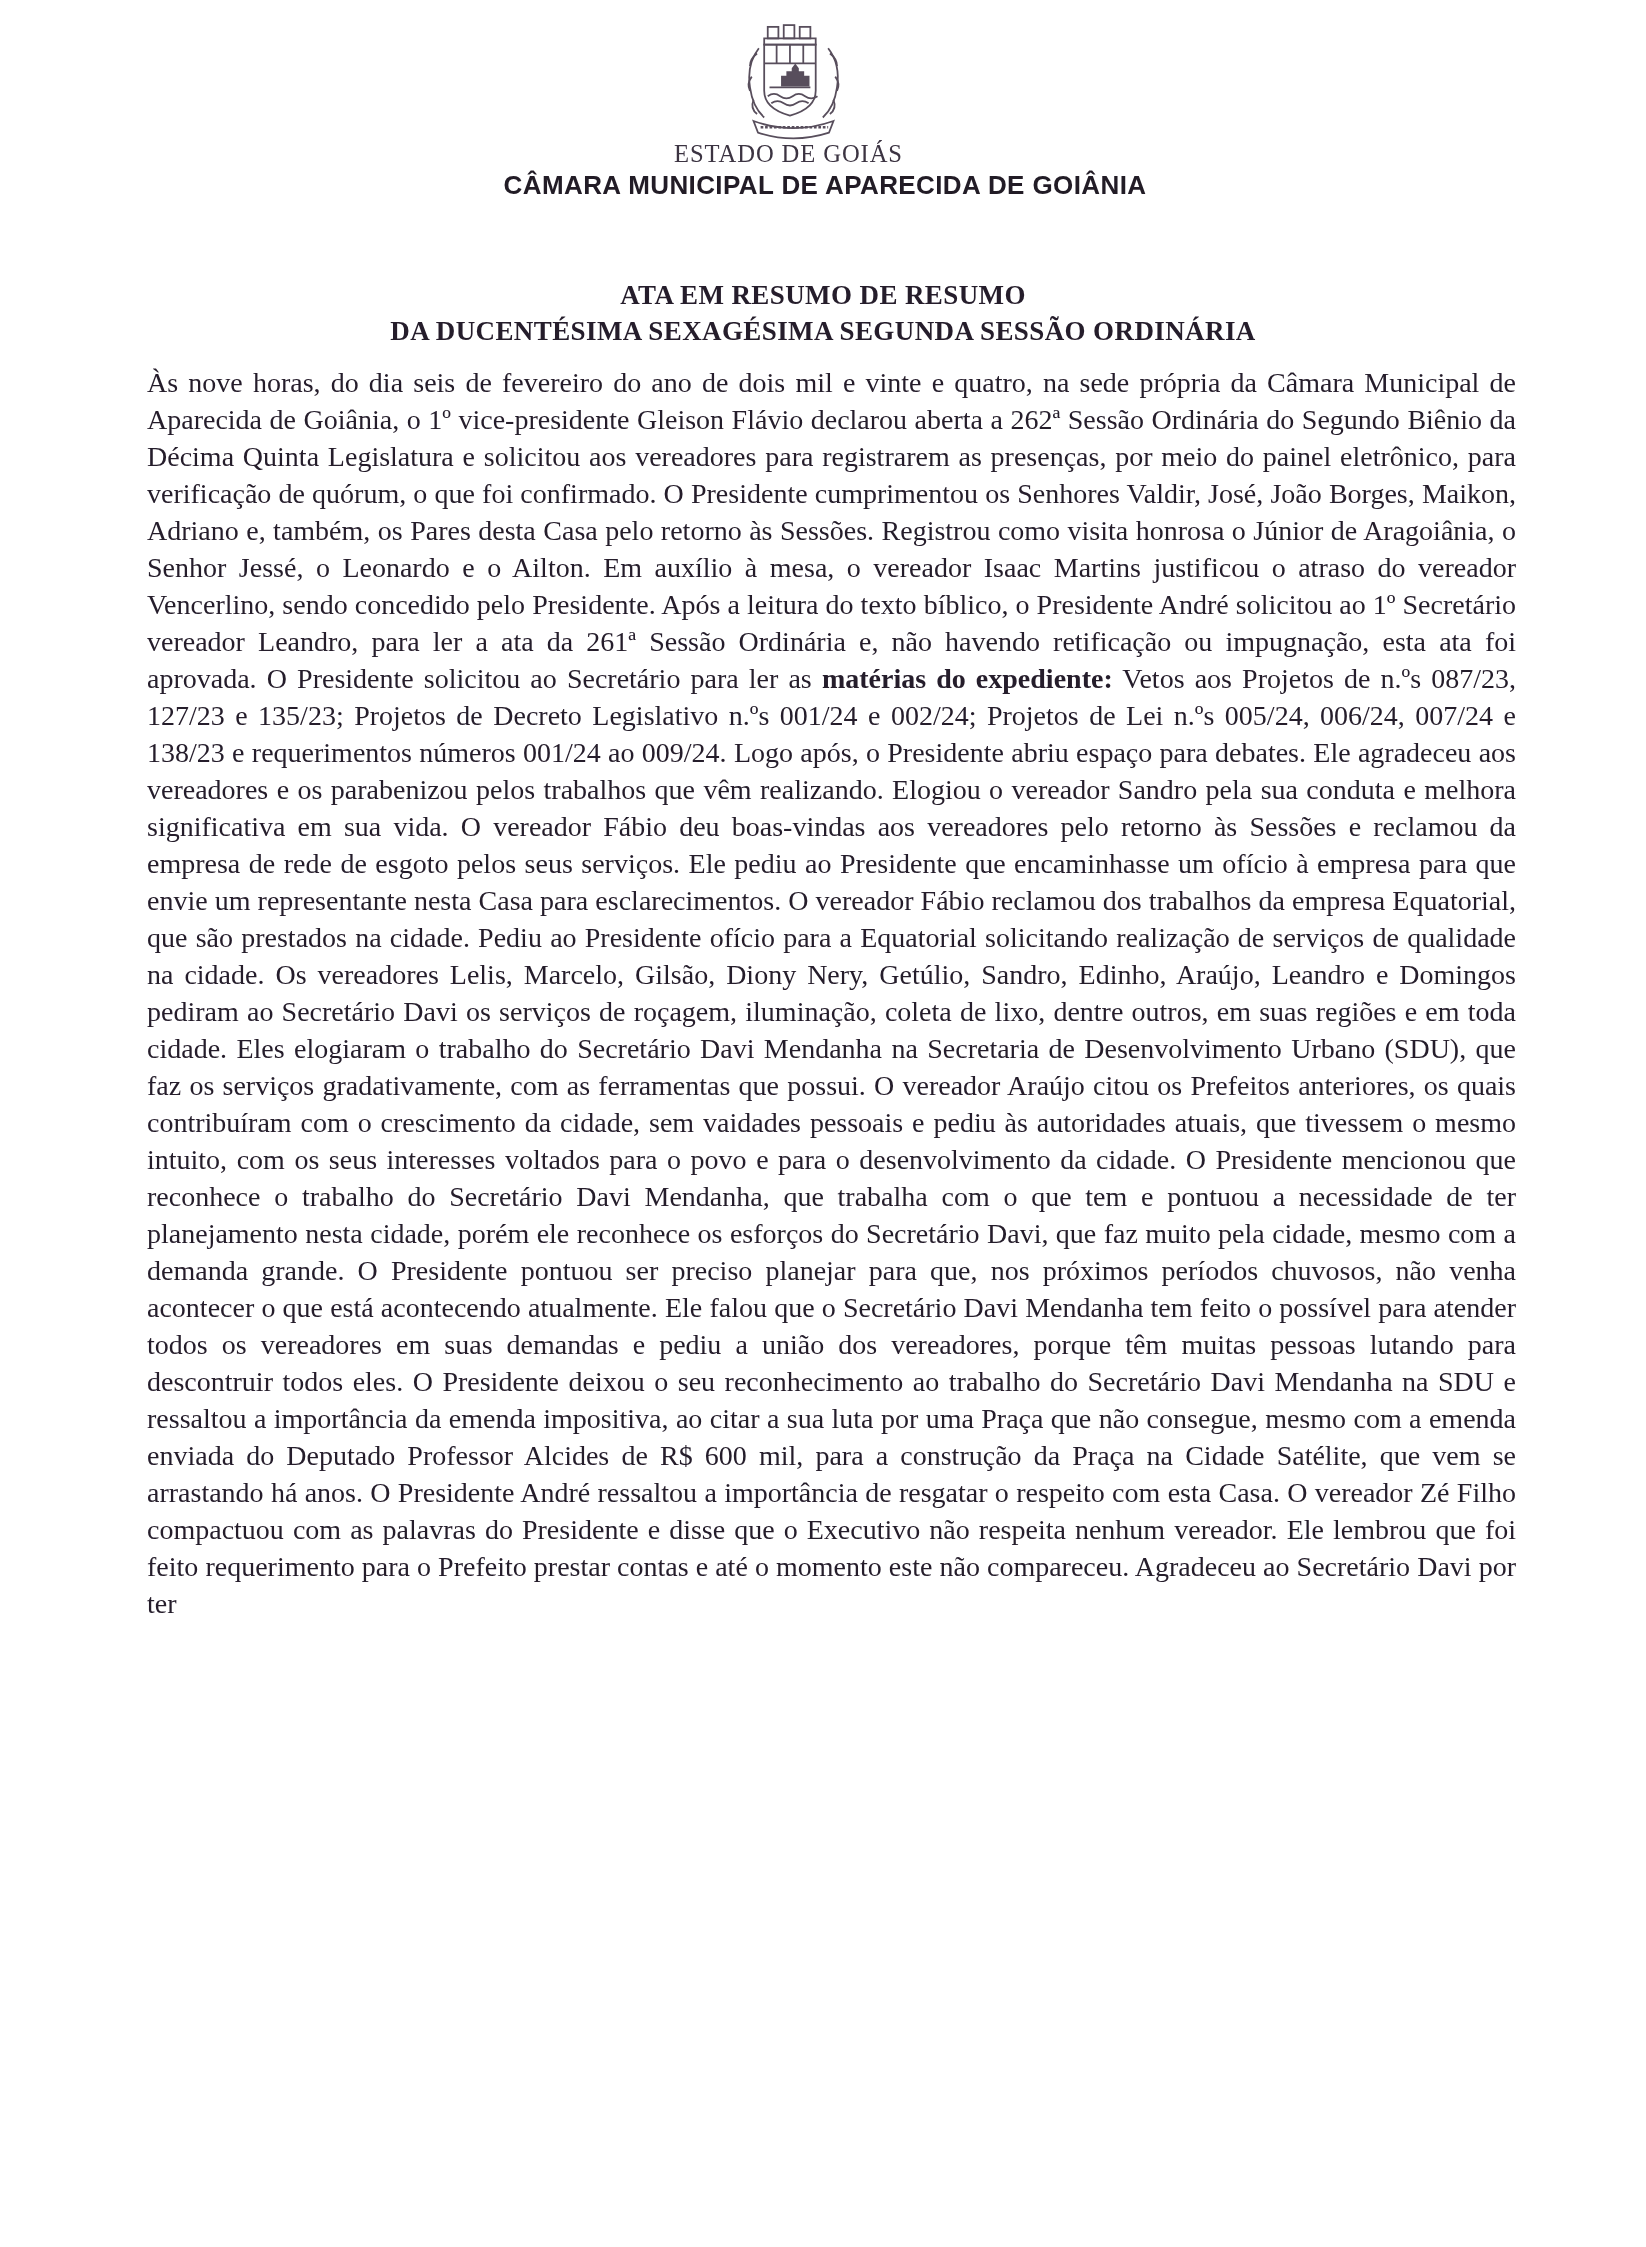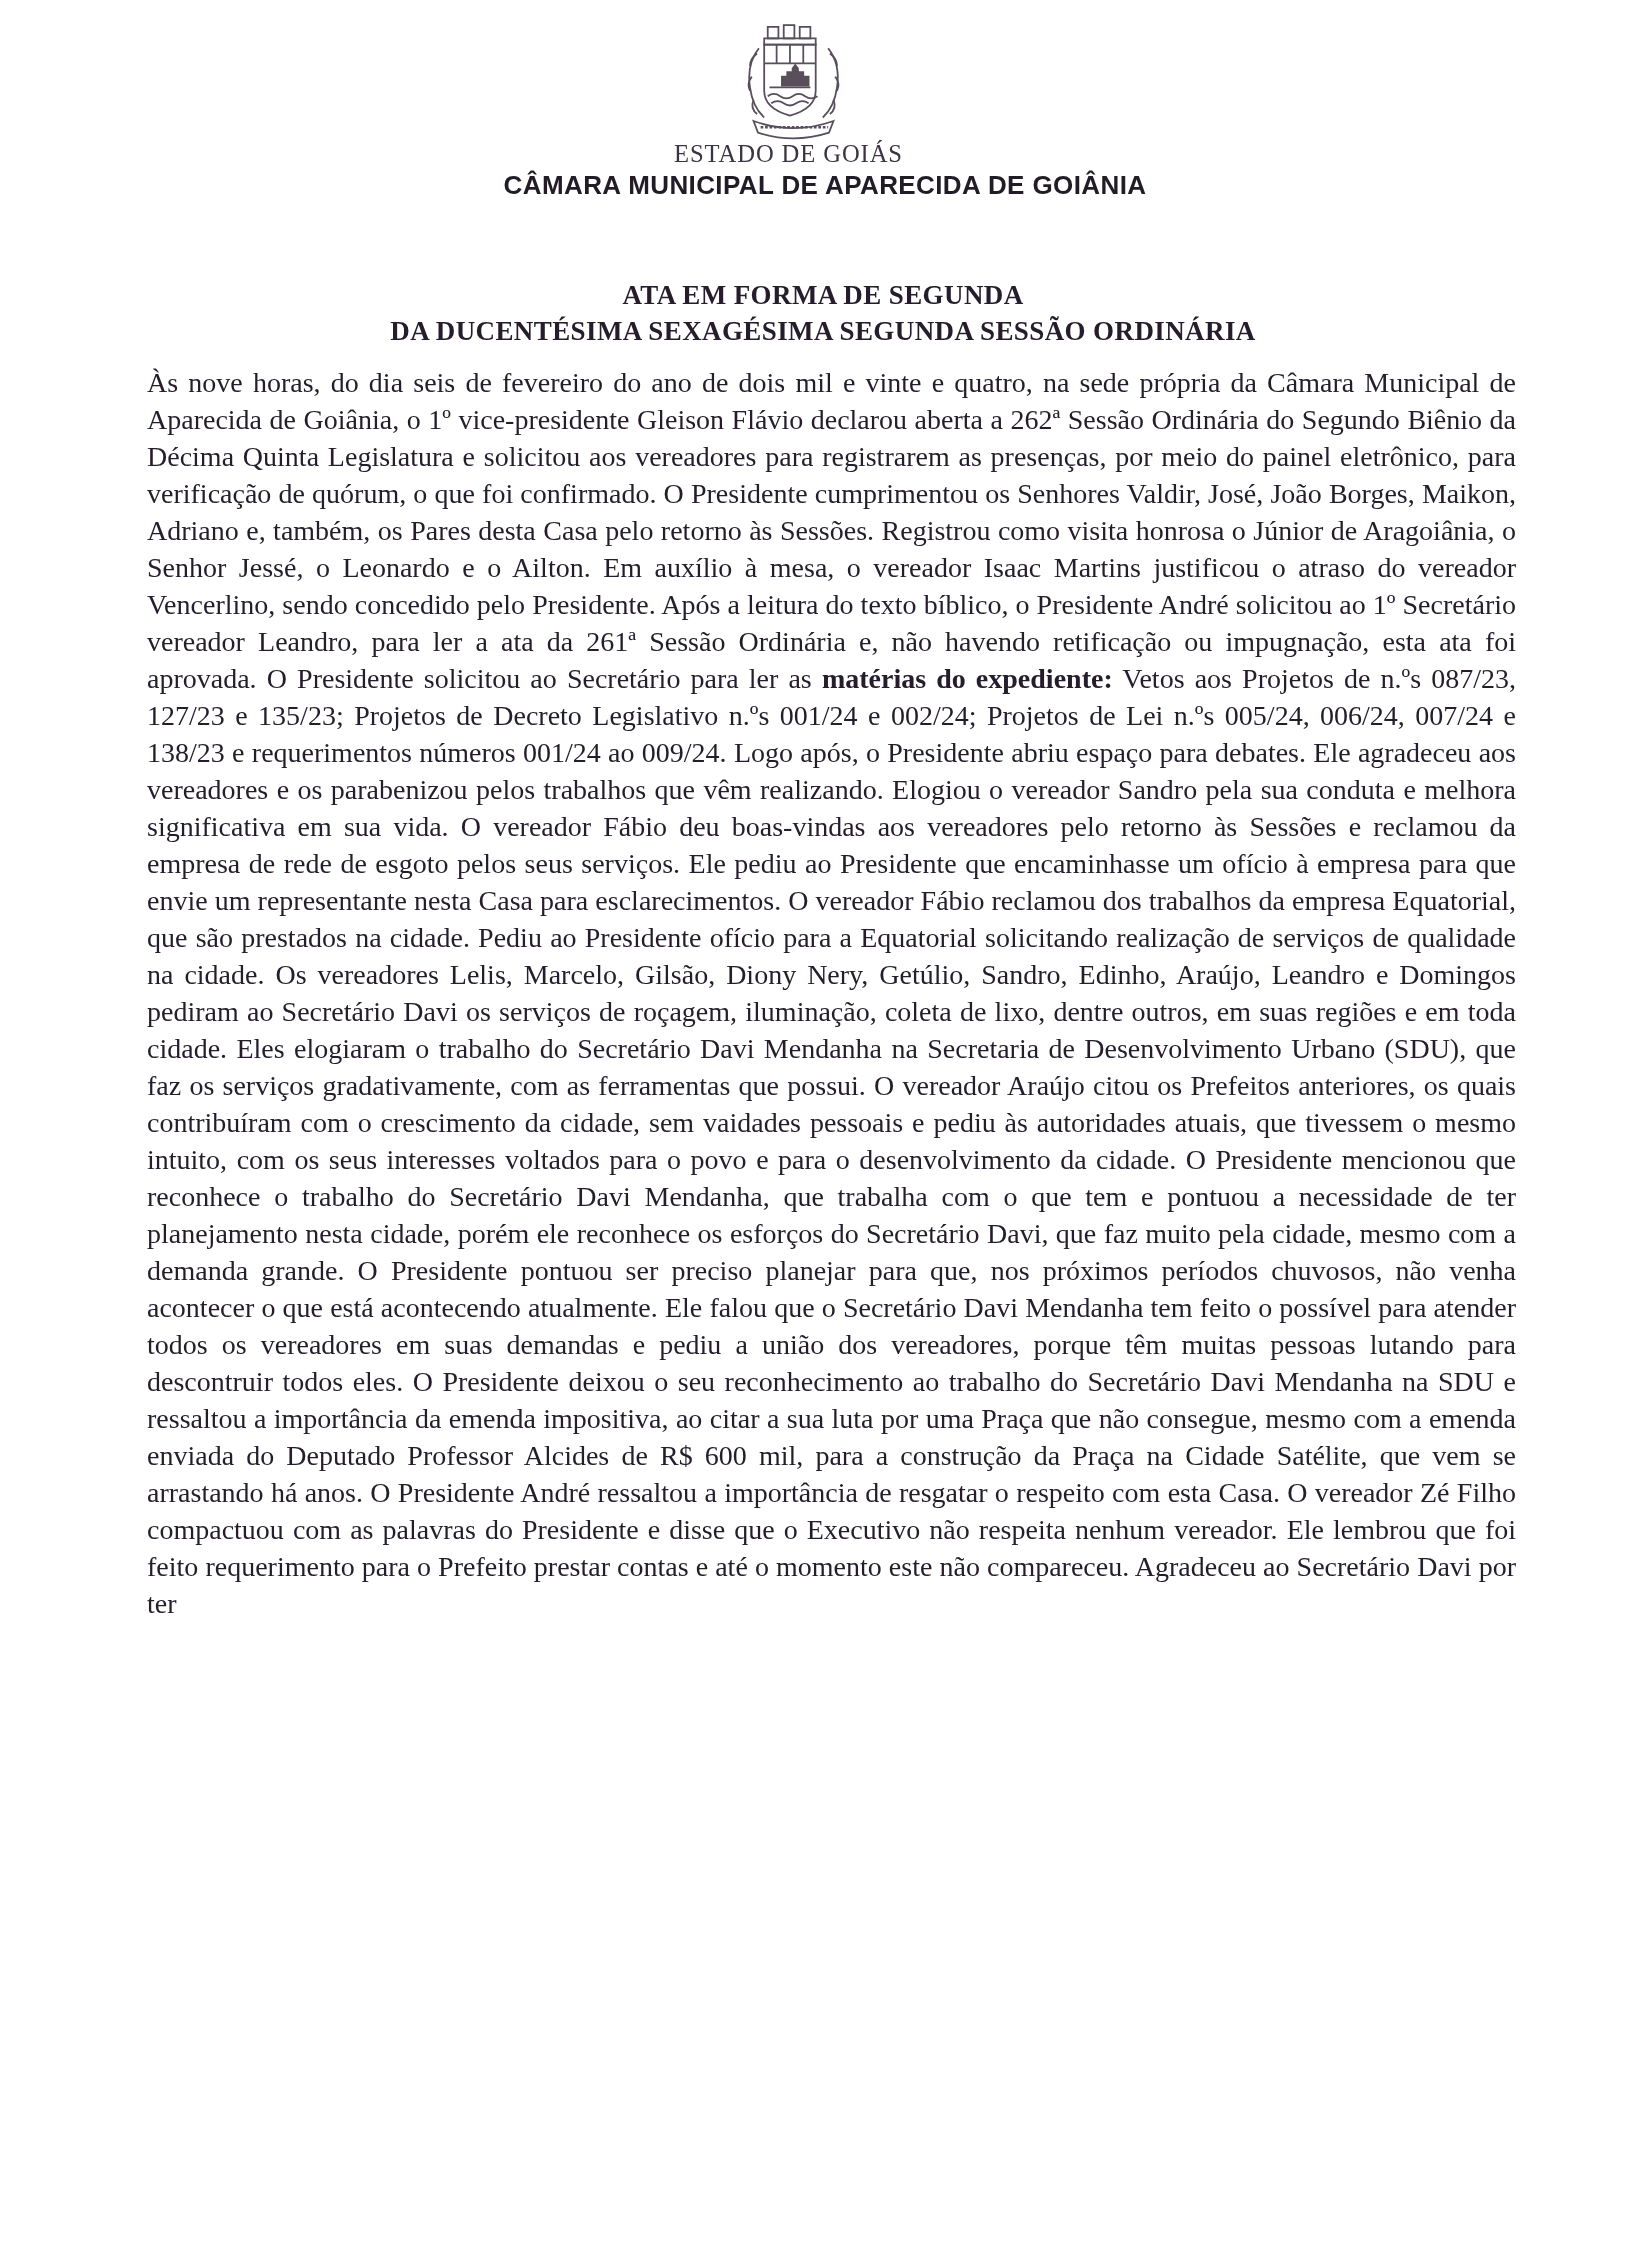--- a/index.html
+++ b/index.html
@@ -119,21 +119,21 @@
       <path d="M126 36 q8 6 8 14 m-2 12 q6 8 2 16 m-4 10 q4 10 -4 16"></path>
       <path d="M40 112 q45 16 90 0 l-5 13 q-40 13 -80 0 z"></path>
       <path d="M48 119 h76" stroke-dasharray="3 2" stroke-width="3"></path>
     </g>
   </svg>
 
   <div class="state-name">ESTADO DE GOIÁS</div>
   <div class="chamber-name">CÂMARA MUNICIPAL DE APARECIDA DE GOIÂNIA</div>
 
   <div class="doc-title">
-    <div>ATA EM FORMA DE SEGUNDA</div>
+    <div>ATA EM RESUMO DE RESUMO</div>
     <div>DA DUCENTÉSIMA SEXAGÉSIMA SEGUNDA SESSÃO ORDINÁRIA</div>
   </div>
 
   <p class="doc-body"><span>Às nove horas, do dia seis de fevereiro do ano de dois mil e vinte e quatro, na sede própria da Câmara Municipal de Aparecida de Goiânia, o 1º vice-presidente Gleison Flávio declarou aberta a 262ª Sessão Ordinária do Segundo Biênio da Décima Quinta Legislatura e solicitou aos vereadores para registrarem as presenças, por meio do painel eletrônico, para verificação de quórum, o que foi confirmado. O Presidente cumprimentou os Senhores Valdir, José, João Borges, Maikon, Adriano e, também, os Pares desta Casa pelo retorno às Sessões. Registrou como visita honrosa o Júnior de Aragoiânia, o Senhor Jessé, o Leonardo e o Ailton. Em auxílio à mesa, o vereador Isaac Martins justificou o atraso do vereador Vencerlino, sendo concedido pelo Presidente. Após a leitura do texto bíblico, o Presidente André solicitou ao 1º Secretário vereador Leandro, para ler a ata da 261ª Sessão Ordinária e, não havendo retificação ou impugnação, esta ata foi aprovada. O Presidente solicitou ao Secretário para ler as </span><b>matérias do expediente:</b><span> Vetos aos Projetos de n.ºs 087/23, 127/23 e 135/23; Projetos de Decreto Legislativo n.ºs 001/24 e 002/24; Projetos de Lei n.ºs 005/24, 006/24, 007/24 e 138/23 e requerimentos números 001/24 ao 009/24. Logo após, o Presidente abriu espaço para debates. Ele agradeceu aos vereadores e os parabenizou pelos trabalhos que vêm realizando. Elogiou o vereador Sandro pela sua conduta e melhora significativa em sua vida. O vereador Fábio deu boas-vindas aos vereadores pelo retorno às Sessões e reclamou da empresa de rede de esgoto pelos seus serviços. Ele pediu ao Presidente que encaminhasse um ofício à empresa para que envie um representante nesta Casa para esclarecimentos. O vereador Fábio reclamou dos trabalhos da empresa Equatorial, que são prestados na cidade. Pediu ao Presidente ofício para a Equatorial solicitando realização de serviços de qualidade na cidade. Os vereadores Lelis, Marcelo, Gilsão, Diony Nery, Getúlio, Sandro, Edinho, Araújo, Leandro e Domingos pediram ao Secretário Davi os serviços de roçagem, iluminação, coleta de lixo, dentre outros, em suas regiões e em toda cidade. Eles elogiaram o trabalho do Secretário Davi Mendanha na Secretaria de Desenvolvimento Urbano (SDU), que faz os serviços gradativamente, com as ferramentas que possui. O vereador Araújo citou os Prefeitos anteriores, os quais contribuíram com o crescimento da cidade, sem vaidades pessoais e pediu às autoridades atuais, que tivessem o mesmo intuito, com os seus interesses voltados para o povo e para o desenvolvimento da cidade. O Presidente mencionou que reconhece o trabalho do Secretário Davi Mendanha, que trabalha com o que tem e pontuou a necessidade de ter planejamento nesta cidade, porém ele reconhece os esforços do Secretário Davi, que faz muito pela cidade, mesmo com a demanda grande. O Presidente pontuou ser preciso planejar para que, nos próximos períodos chuvosos, não venha acontecer o que está acontecendo atualmente. Ele falou que o Secretário Davi Mendanha tem feito o possível para atender todos os vereadores em suas demandas e pediu a união dos vereadores, porque têm muitas pessoas lutando para descontruir todos eles. O Presidente deixou o seu reconhecimento ao trabalho do Secretário Davi Mendanha na SDU e ressaltou a importância da emenda impositiva, ao citar a sua luta por uma Praça que não consegue, mesmo com a emenda enviada do Deputado Professor Alcides de R$ 600 mil, para a construção da Praça na Cidade Satélite, que vem se arrastando há anos. O Presidente André ressaltou a importância de resgatar o respeito com esta Casa. O vereador Zé Filho compactuou com as palavras do Presidente e disse que o Executivo não respeita nenhum vereador. Ele lembrou que foi feito requerimento para o Prefeito prestar contas e até o momento este não compareceu. Agradeceu ao Secretário Davi por ter</span></p>
 
   <div class="stamp">
     <div class="stamp-approved">APROVADO</div>
     <div class="stamp-org">
       <div>CÂMARA MUNICIPAL DE</div>
       <div>APARECIDA DE GOIÂNIA</div>

